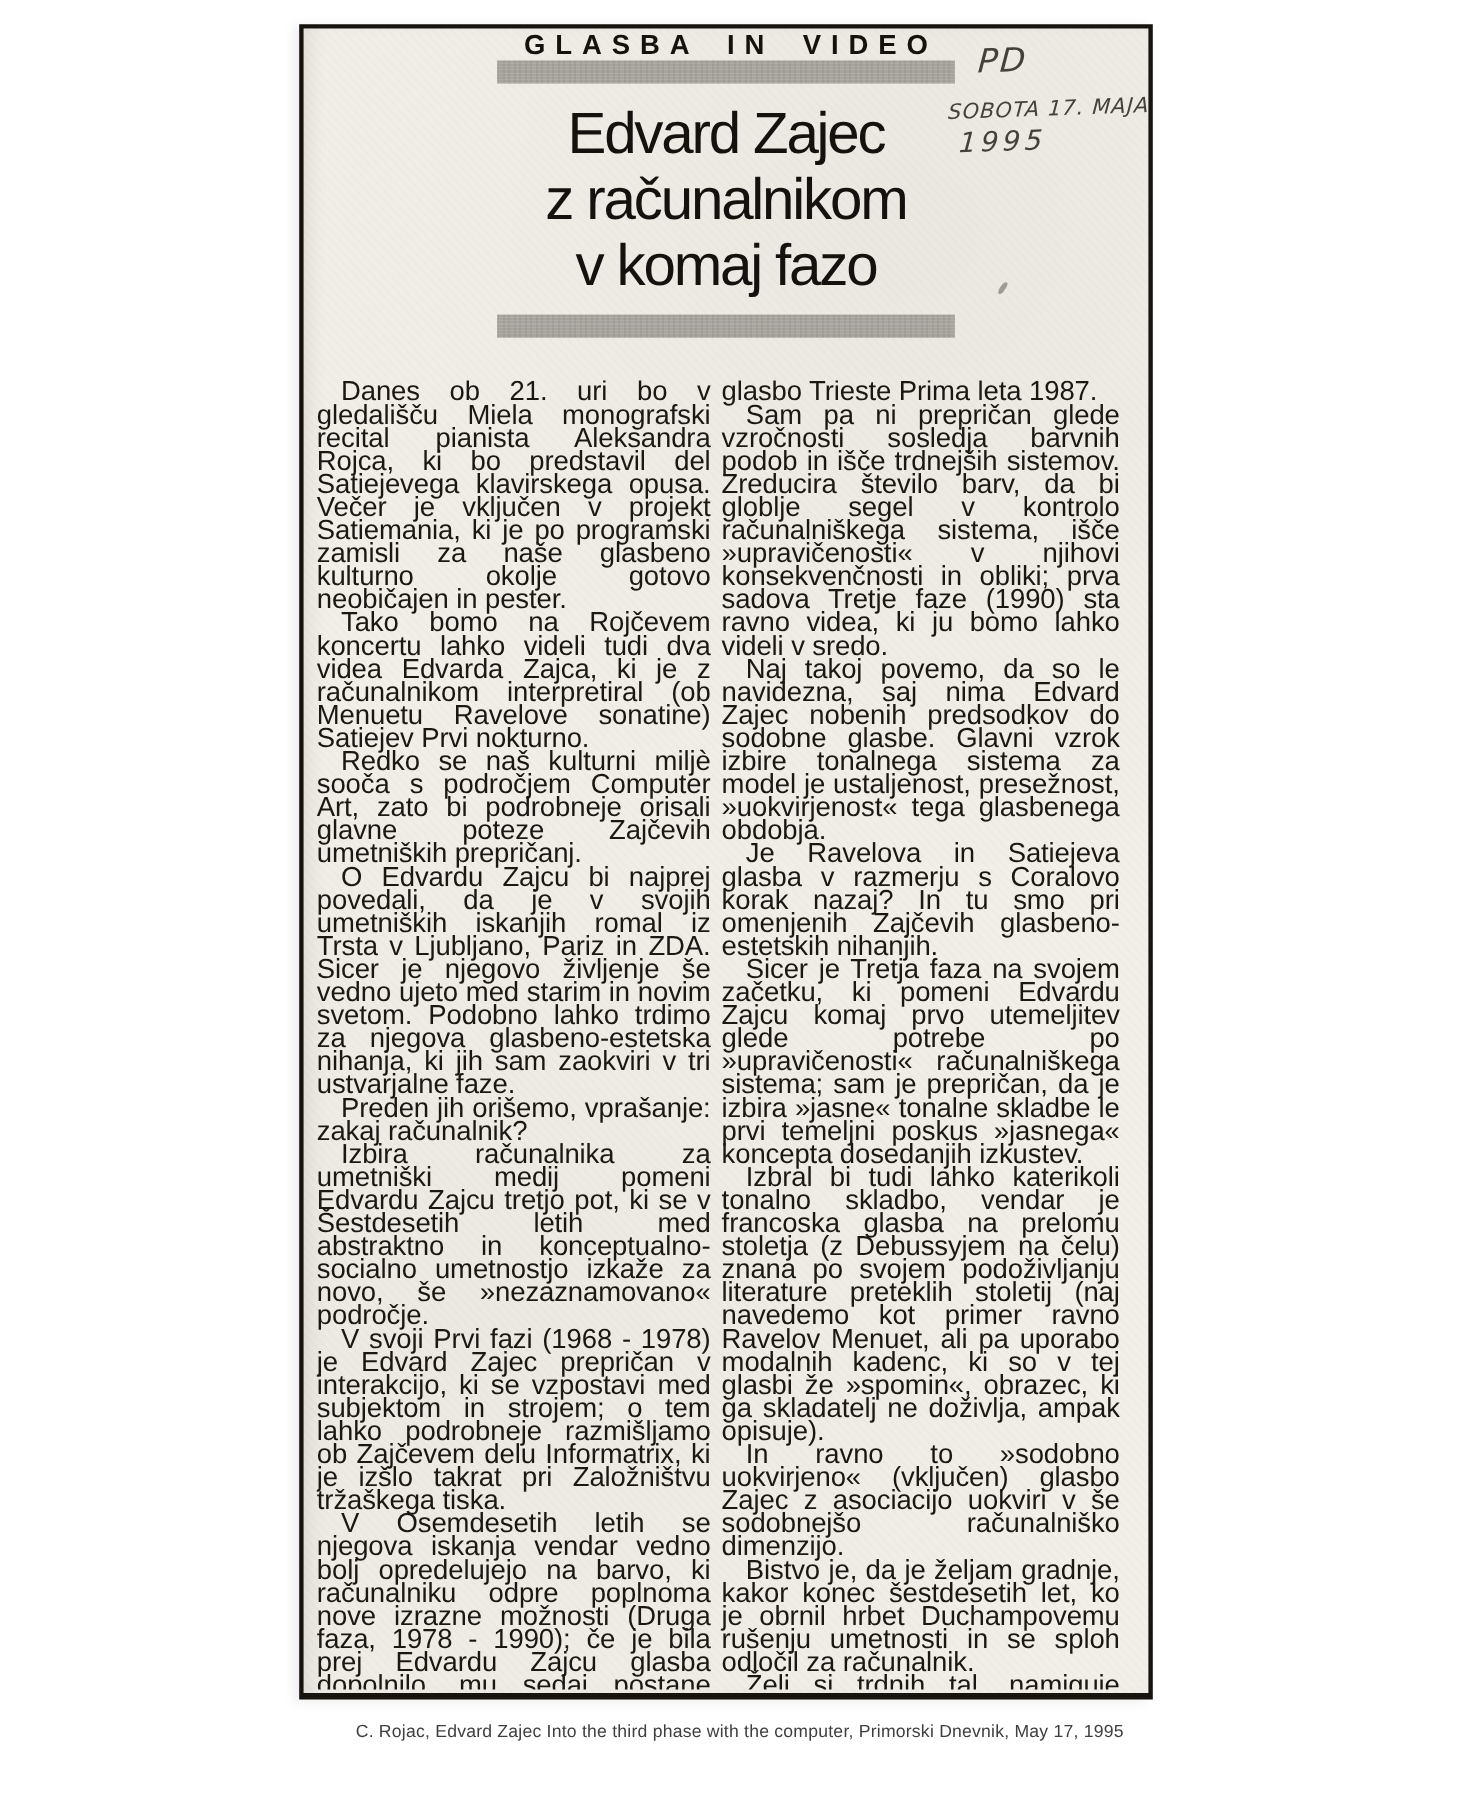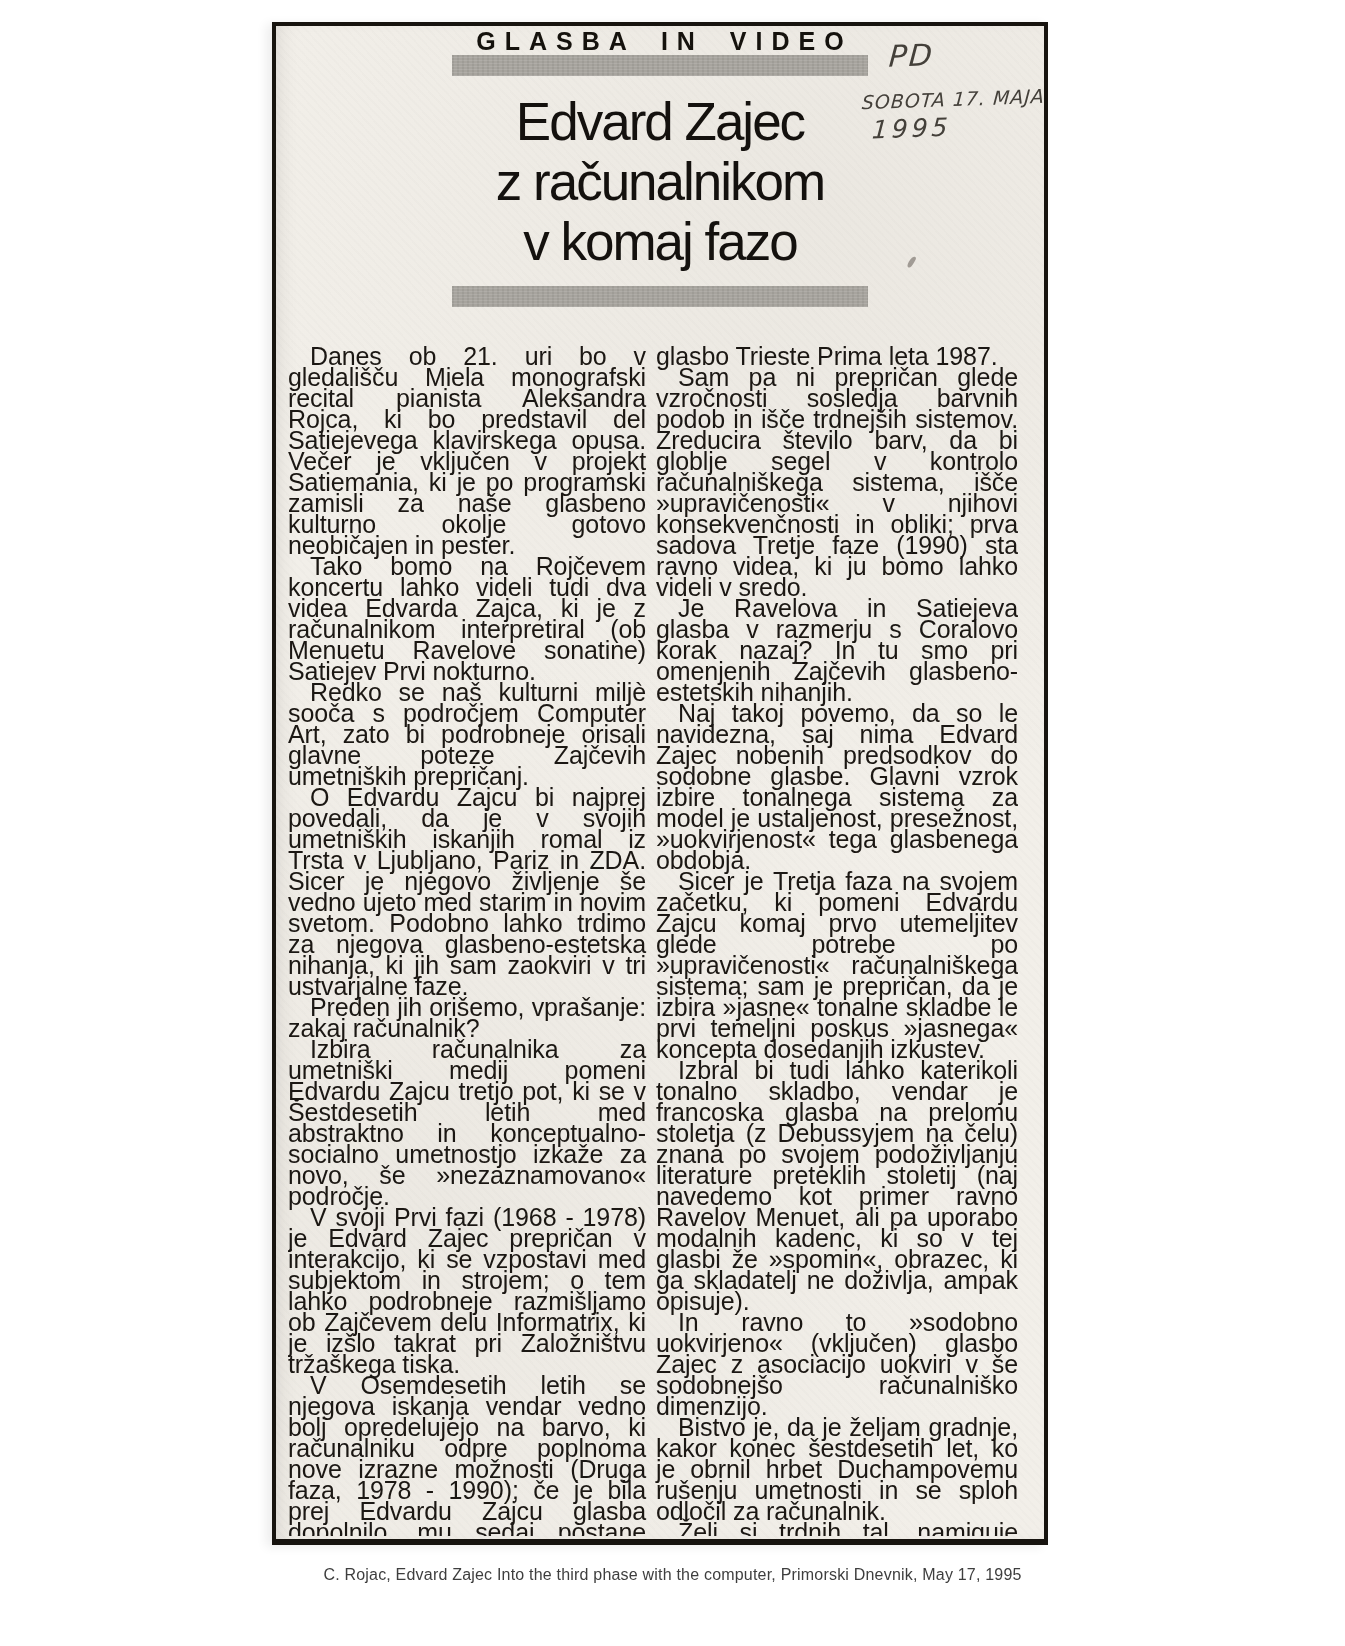--- a/index.html
+++ b/index.html
@@ -126,22 +126,22 @@
         <p>Redko se naš kulturni miljè sooča s področjem Computer Art, zato bi podrobneje orisali glavne poteze Zajčevih umetniških prepričanj.</p>
         <p>O Edvardu Zajcu bi najprej povedali, da je v svojih umetniških iskanjih romal iz Trsta v Ljubljano, Pariz in ZDA. Sicer je njegovo življenje še vedno ujeto med starim in novim svetom. Podobno lahko trdimo za njegova glasbeno-estetska nihanja, ki jih sam zaokviri v tri ustvarjalne faze.</p>
         <p>Preden jih orišemo, vprašanje: zakaj računalnik?</p>
         <p>Izbira računalnika za umetniški medij pomeni Edvardu Zajcu tretjo pot, ki se v Šestdesetih letih med abstraktno in konceptualno-socialno umetnostjo izkaže za novo, še »nezaznamovano« področje.</p>
         <p>V svoji Prvi fazi (1968 - 1978) je Edvard Zajec prepričan v interakcijo, ki se vzpostavi med subjektom in strojem; o tem lahko podrobneje razmišljamo ob Zajčevem delu Informatrix, ki je izšlo takrat pri Založništvu tržaškega tiska.</p>
         <p>V Osemdesetih letih se njegova iskanja vendar vedno bolj opredelujejo na barvo, ki računalniku odpre poplnoma nove izrazne možnosti (Druga faza, 1978 - 1990); če je bila prej Edvardu Zajcu glasba dopolnilo, mu sedaj postane temelj, saj nastaja računalniški video kot interpretacija glasbene povednosti. Ob Drugi sonati za klavir tržaškega skladatelja Giampaola Corala se Edvardu Zajcu poraja Chromas, diamantna video podoba v seriji številnih barv, ki se ob glasbi nenehno menjujejo v neštetih vzorcih; video smo imeli priložnost videti na Mednarodnih srečanjih s sodobno</p>
       </div>
       <div class="col right">
         <p class="no-indent">glasbo Trieste Prima leta 1987.</p>
         <p>Sam pa ni prepričan glede vzročnosti sosledja barvnih podob in išče trdnejših sistemov. Zreducira število barv, da bi globlje segel v kontrolo računalniškega sistema, išče »upravičenosti« v njihovi konsekvenčnosti in obliki; prva sadova Tretje faze (1990) sta ravno videa, ki ju bomo lahko videli v sredo.</p>
+        <p>Naj takoj povemo, da so le navidezna, saj nima Edvard Zajec nobenih predsodkov do sodobne glasbe. Glavni vzrok izbire tonalnega sistema za model je ustaljenost, presežnost, »uokvirjenost« tega glasbenega obdobja.</p>
         <p>Je Ravelova in Satiejeva glasba v razmerju s Coralovo korak nazaj? In tu smo pri omenjenih Zajčevih glasbeno-estetskih nihanjih.</p>
-        <p>Naj takoj povemo, da so le navidezna, saj nima Edvard Zajec nobenih predsodkov do sodobne glasbe. Glavni vzrok izbire tonalnega sistema za model je ustaljenost, presežnost, »uokvirjenost« tega glasbenega obdobja.</p>
         <p>Sicer je Tretja faza na svojem začetku, ki pomeni Edvardu Zajcu komaj prvo utemeljitev glede potrebe po »upravičenosti« računalniškega sistema; sam je prepričan, da je izbira »jasne« tonalne skladbe le prvi temeljni poskus »jasnega« koncepta dosedanjih izkustev.</p>
         <p>Izbral bi tudi lahko katerikoli tonalno skladbo, vendar je francoska glasba na prelomu stoletja (z Debussyjem na čelu) znana po svojem podoživljanju literature preteklih stoletij (naj navedemo kot primer ravno Ravelov Menuet, ali pa uporabo modalnih kadenc, ki so v tej glasbi že »spomin«, obrazec, ki ga skladatelj ne doživlja, ampak opisuje).</p>
         <p>In ravno to »sodobno uokvirjeno« (vključen) glasbo Zajec z asociacijo uokviri v še sodobnejšo računalniško dimenzijo.</p>
         <p>Bistvo je, da je željam gradnje, kakor konec šestdesetih let, ko je obrnil hrbet Duchampovemu rušenju umetnosti in se sploh odločil za računalnik.</p>
         <p><span>Želi si trdnih tal, namiguje (spet z asociacijo) na Gvidona Areškega in doda, da se bo iz te faze razvil načrt bimedialne računalniške umetnosti: stroju naj bi zaupali tudi glasbo!</span> <span class="cr">(CR)</span></p>
       </div>
     </div>
 
   </div>
 

